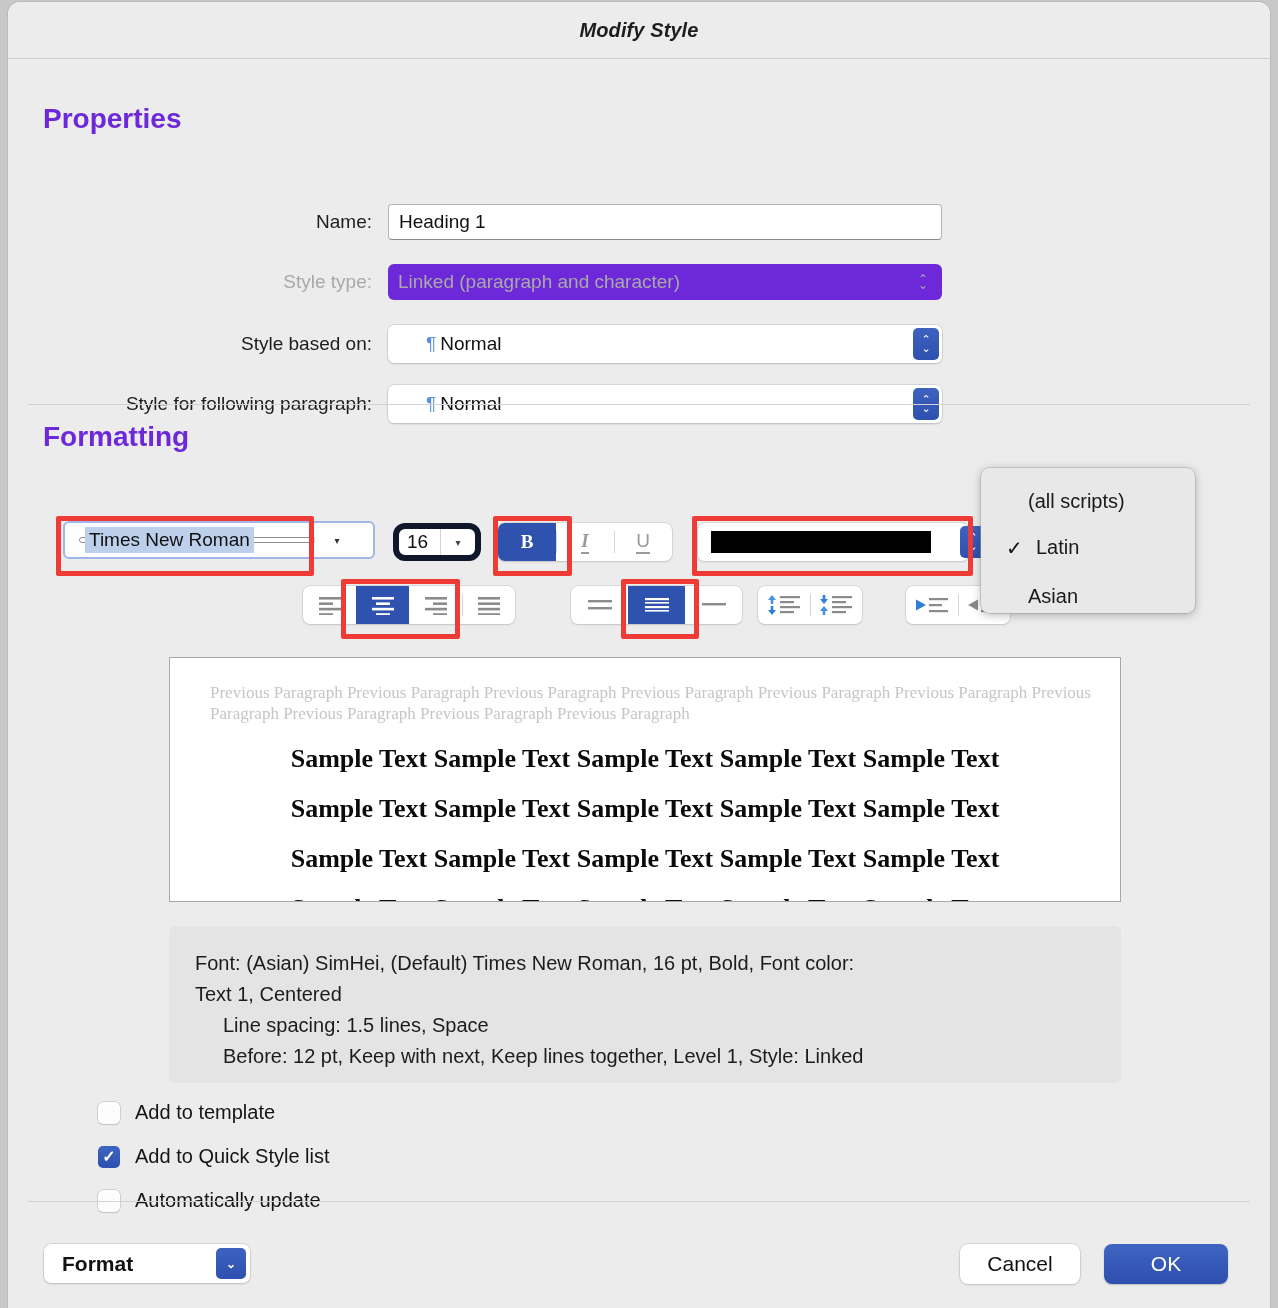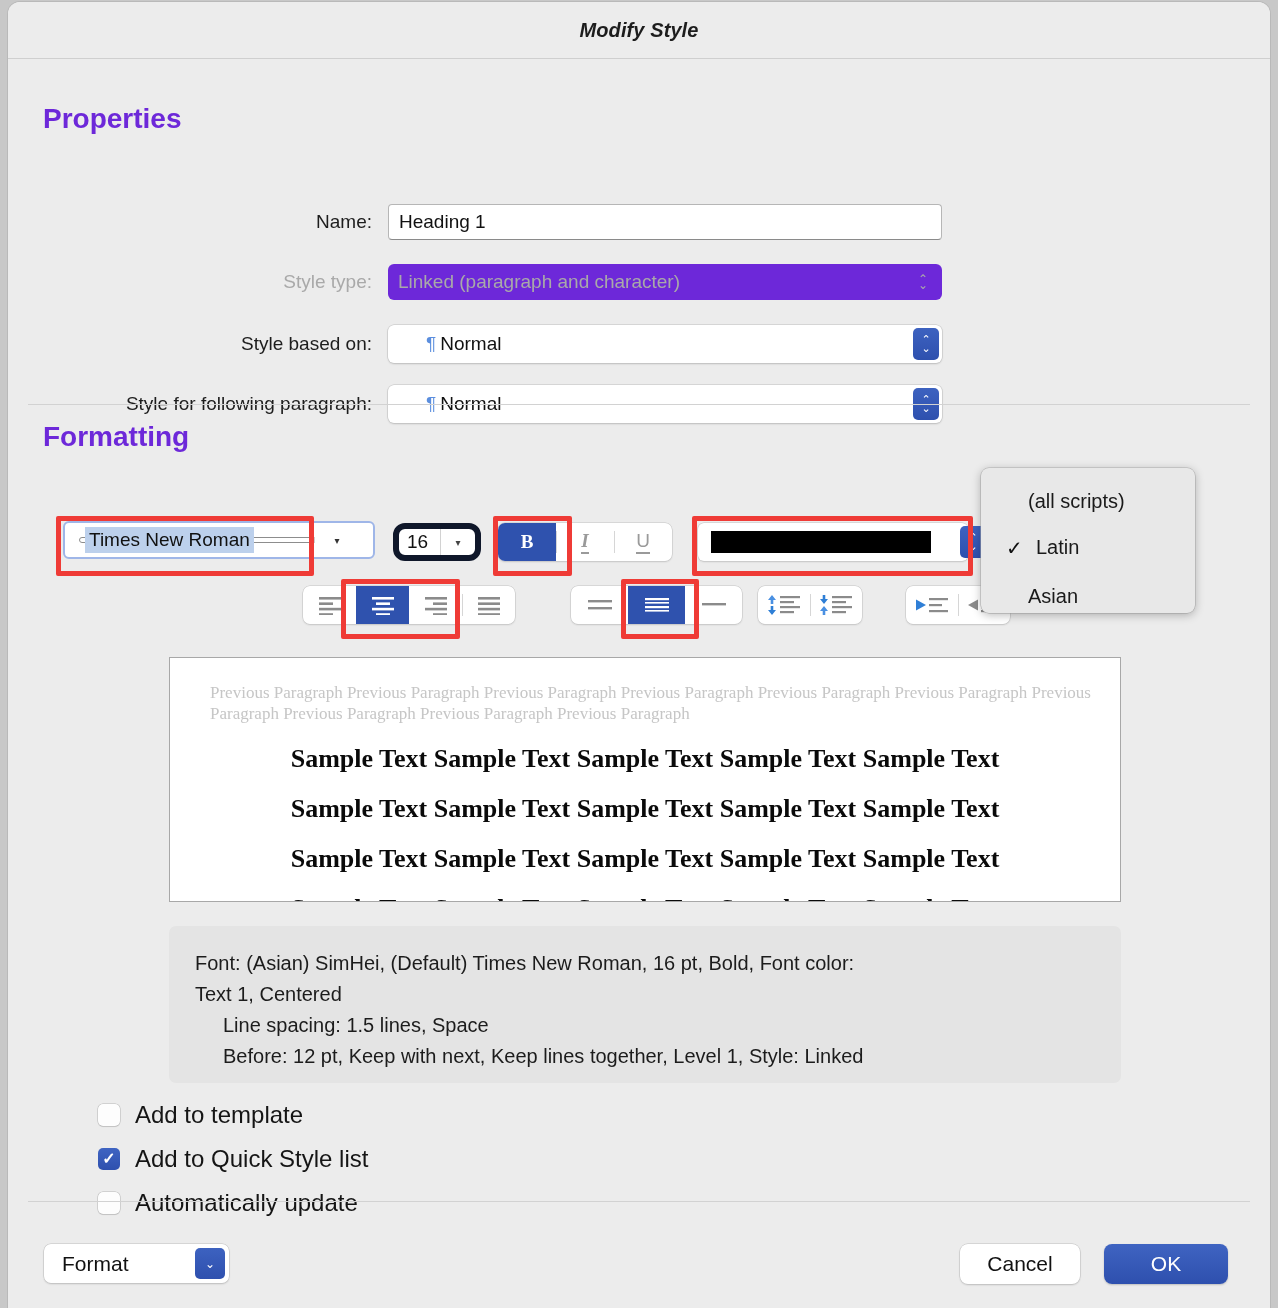--- a/index.html
+++ b/index.html
@@ -410,31 +410,31 @@
     display: flex; align-items: center; justify-content: center;
     flex: none;
   }
   .checkbox.checked {
     background: linear-gradient(#3f64c2, #2e50ae);
     box-shadow: none;
   }
   .checkbox .tick {
     color: #fff; font-size: 16px; font-weight: bold; line-height: 1;
   }
-  .cb-label { font-size: 24px; color: #151515; white-space: nowrap; }
+  .cb-label { font-size: 20px; color: #151515; white-space: nowrap; }
 
   
   #footer { position: absolute; left: 0; top: 1160px; width: 100%; height: 90px; }
   #format-button {
     position: absolute; left: 36px; top: 25px;
-    width: 185px; height: 39px;
+    width: 206px; height: 39px;
     background: #fff;
     border-radius: 7px;
     box-shadow: 0 0 0 0.5px #c0c0c0, 0 1px 2px rgba(0,0,0,0.18);
-    display: flex; align-items: center;
+    display: flex; align-items: center; font-weight: bold;
   }
   #format-label { font-size: 21px; color: #111; margin-left: 18px; flex: 1; }
   #format-arrow {
     width: 30px; height: 31px; margin-right: 4px;
     background: linear-gradient(#3d62c0, #2e50ae);
     border-radius: 5px;
     display: flex; align-items: center; justify-content: center;
     color: #fff; font-size: 12px;
   }
   .btn {

